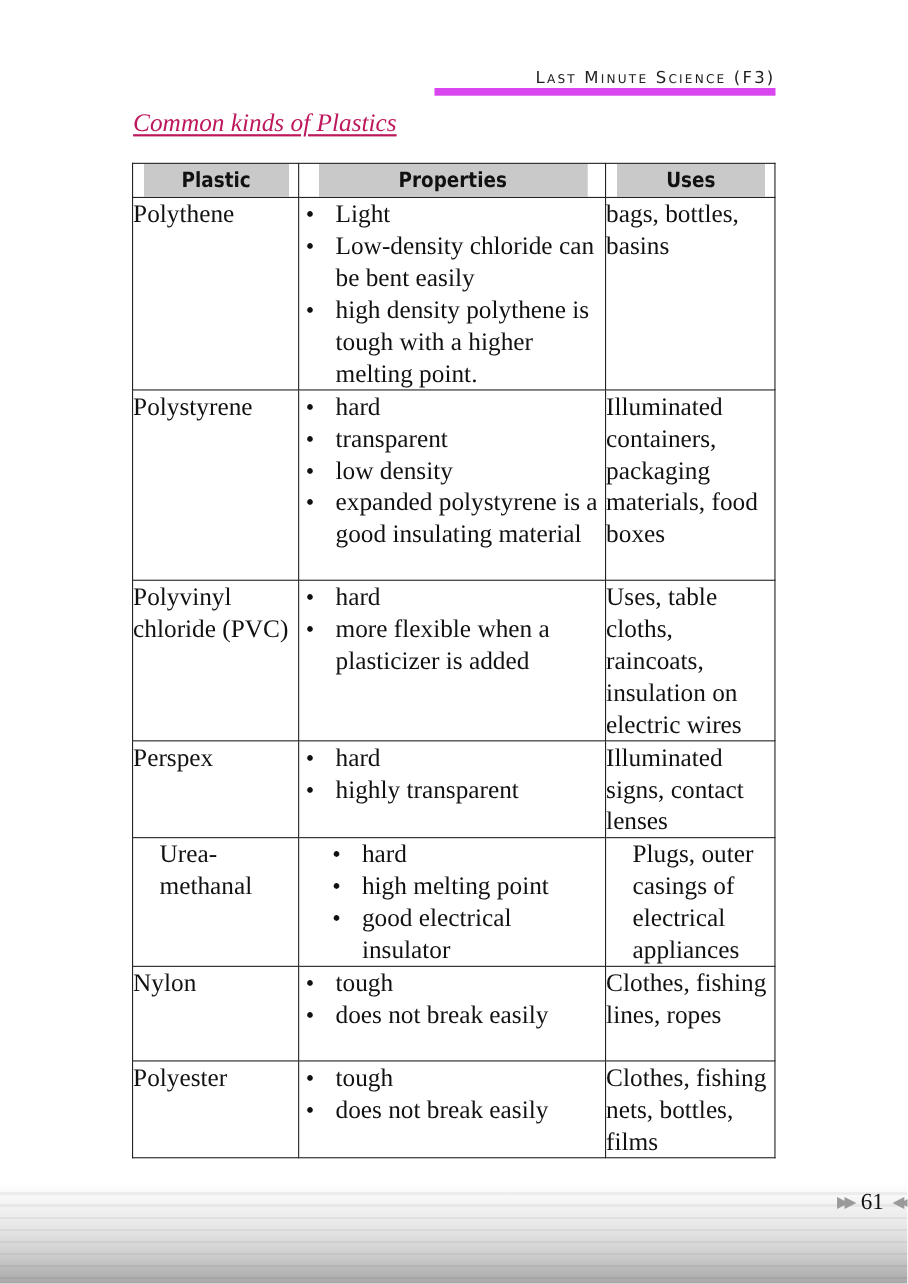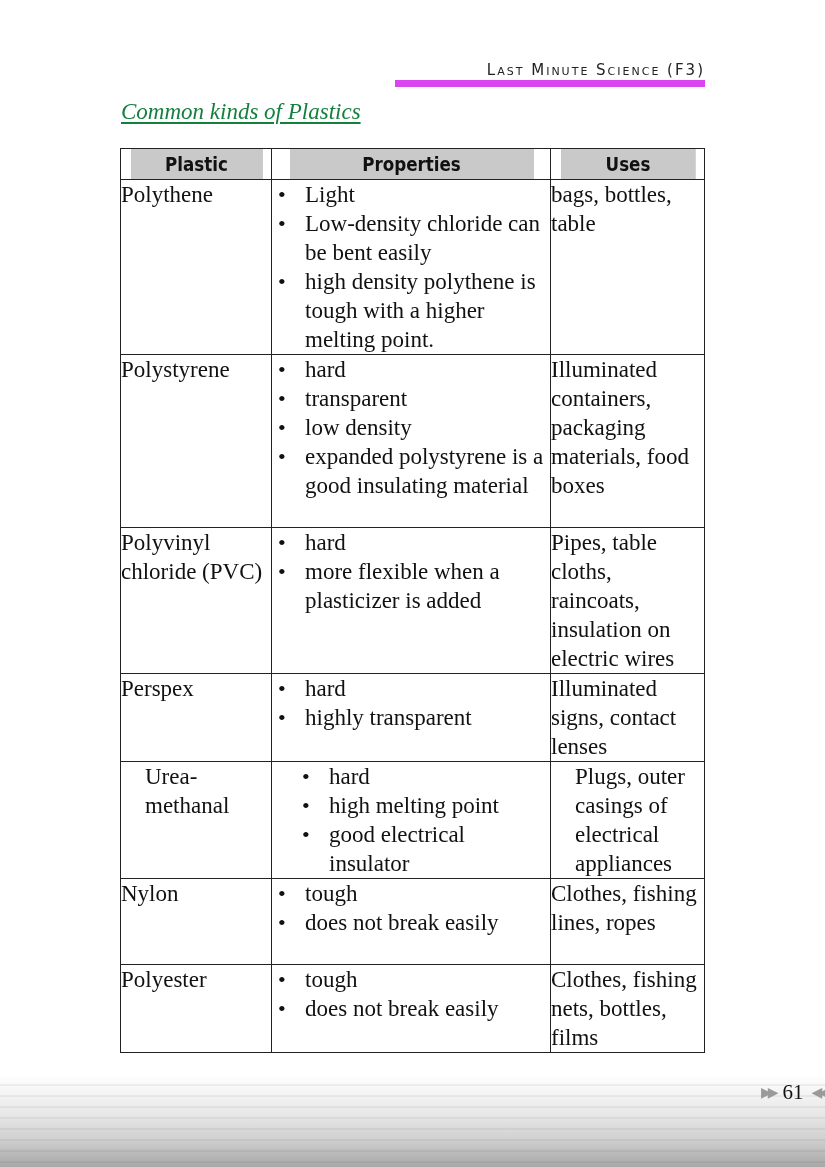--- a/index.html
+++ b/index.html
@@ -12,21 +12,21 @@
   .running-head {
     position: absolute; left: 395px; top: 61px; width: 310px;
     font-family: "DejaVu Sans", "Liberation Sans", sans-serif;
     font-size: 15px; letter-spacing: 2px; font-variant: small-caps;
     color: #222; white-space: nowrap;
     border-bottom: 7px solid #d946ef; padding-bottom: 1px; text-align: right;
   }
   .section-title {
     position: absolute; left: 121px; top: 99px;
     font-size: 23px; font-style: italic; text-decoration: underline;
-    text-underline-offset: 3px; color: #15803d;
+    text-underline-offset: 3px; color: #be185d;
   }
   table.plastics {
     position: absolute; left: 120px; top: 148px;
     border-collapse: collapse; table-layout: fixed; width: 584px;
   }
   table.plastics th, table.plastics td {
     border: 1.5px solid #222; vertical-align: top; padding: 0;
   }
   table.plastics th {
     background: #c9c9c9; height: 30px;
@@ -89,21 +89,21 @@
   <tbody>
     <tr class="r1">
       <td class="plastic">Polythene</td>
       <td>
         <ul class="props">
           <li>Light</li>
           <li>Low-density chloride can be bent easily</li>
           <li>high density polythene is tough with a higher melting point.</li>
         </ul>
       </td>
-      <td class="uses">bags, bottles, table</td>
+      <td class="uses">bags, bottles, basins</td>
     </tr>
     <tr class="r2">
       <td class="plastic">Polystyrene</td>
       <td>
         <ul class="props">
           <li>hard</li>
           <li>transparent</li>
           <li>low density</li>
           <li>expanded polystyrene is a good insulating material</li>
         </ul>
@@ -111,21 +111,21 @@
       <td class="uses">Illuminated containers, packaging materials, food boxes</td>
     </tr>
     <tr class="r3">
       <td class="plastic">Polyvinyl chloride (PVC)</td>
       <td>
         <ul class="props">
           <li>hard</li>
           <li>more flexible when a plasticizer is added</li>
         </ul>
       </td>
-      <td class="uses">Pipes, table cloths, raincoats, insulation on electric wires</td>
+      <td class="uses">Uses, table cloths, raincoats, insulation on electric wires</td>
     </tr>
     <tr class="r4">
       <td class="plastic">Perspex</td>
       <td>
         <ul class="props">
           <li>hard</li>
           <li>highly transparent</li>
         </ul>
       </td>
       <td class="uses">Illuminated signs, contact lenses</td>

